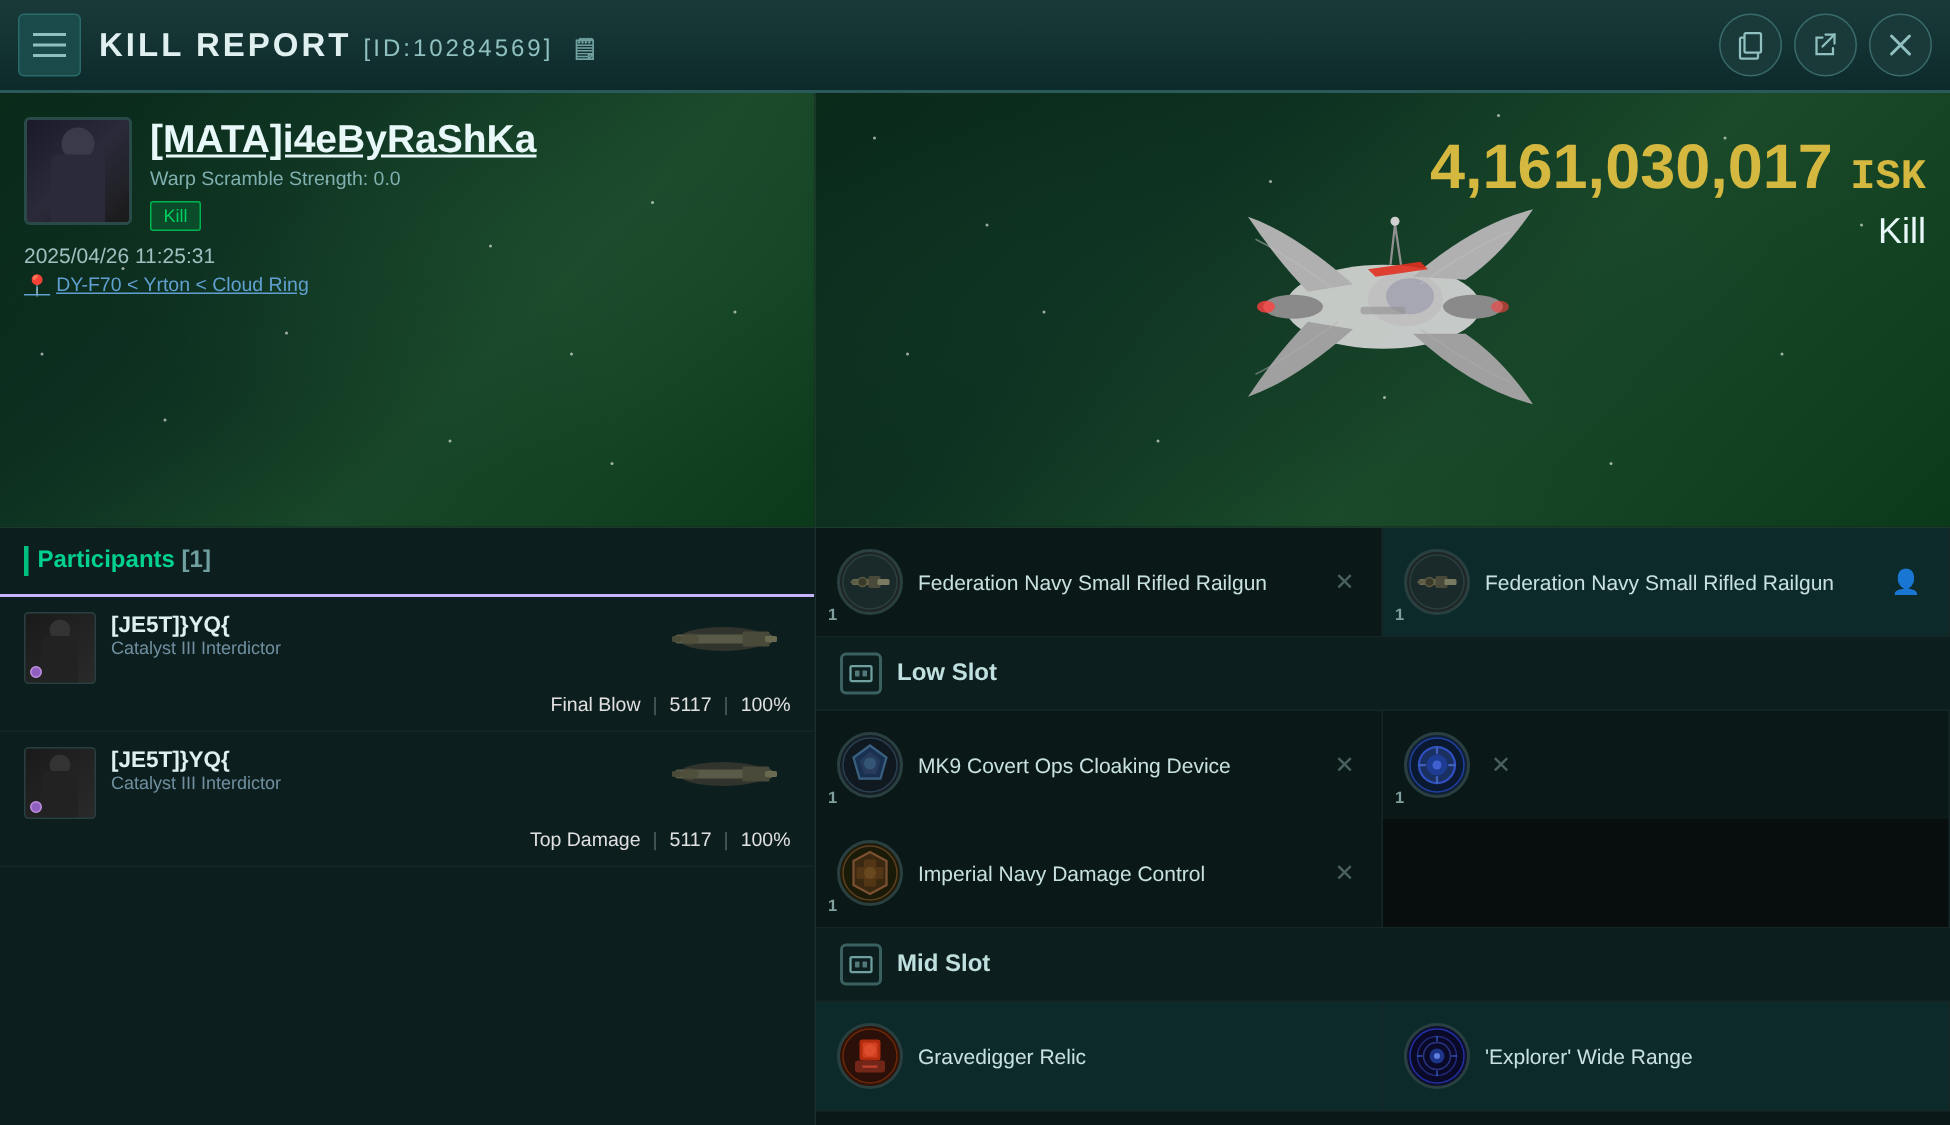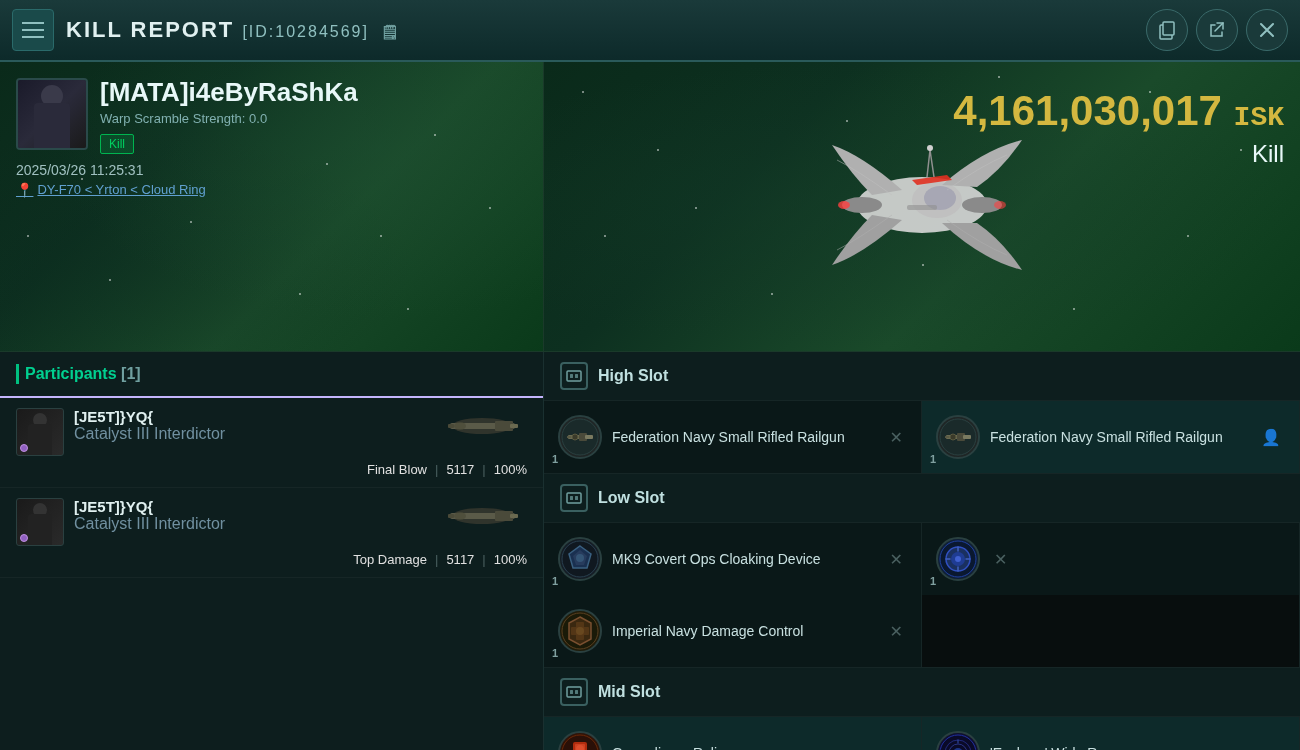--- a/index.html
+++ b/index.html
@@ -162,20 +162,21 @@
 
     .pilot-info {
       flex: 1;
     }
 
     .pilot-name {
       color: #e8f8f8;
       font-size: 26px;
       font-weight: bold;
       line-height: 1.1;
+      text-decoration: underline;
     }
 
     .pilot-sub {
       color: #80b0b0;
       font-size: 13px;
       margin-top: 4px;
     }
 
     .kill-badge {
       display: inline-block;
@@ -303,21 +304,21 @@
     }
 
     .participant-name {
       color: #e0f0f0;
       font-size: 15px;
       font-weight: bold;
     }
 
     .participant-ship {
       color: #7090a0;
-      font-size: 16px;
+      font-size: 12px;
     }
 
     .participant-ship-icon {
       width: 90px; height: 36px;
       display: flex;
       align-items: center;
       justify-content: center;
     }
 
     .participant-stats {
@@ -631,21 +632,21 @@
               <div class="pilot-silhouette"></div>
             </div>
           </div>
           <div class="pilot-info">
             <div class="pilot-name">[MATA]i4eByRaShKa</div>
             <div class="pilot-sub">Warp Scramble Strength: 0.0</div>
             <div class="kill-badge">Kill</div>
           </div>
         </div>
         <div class="hero-meta">
-          <div class="hero-date">2025/03/26 11:25:31</div>
+          <div class="hero-date">2025/04/26 11:25:31</div>
           <div class="hero-location">
             <span class="location-pin">📍</span>
             <span>DY-F70 &lt; Yrton &lt; Cloud Ring</span>
           </div>
         </div>
       </div>
     </div>
 
     <div class="participants-section">
       <div class="participants-header">
@@ -777,30 +778,20 @@
           <span>4,161,030,017</span>
           <span class="isk-label">ISK</span>
         </div>
         <div class="kill-result">Kill</div>
       </div>
     </div>
 
     <div class="slots-panel">
 
       <div class="slot-section">
-        <div class="slot-header">
-          <div class="slot-header-icon">
-            <svg width="16" height="16" viewBox="0 0 16 16" fill="none">
-              <rect x="1" y="3" width="14" height="10" rx="1" stroke="#70a0a0" stroke-width="1.5"></rect>
-              <rect x="4" y="6" width="3" height="4" rx="0.5" fill="#70a0a0" opacity="0.7"></rect>
-              <rect x="9" y="6" width="3" height="4" rx="0.5" fill="#70a0a0" opacity="0.7"></rect>
-            </svg>
-          </div>
-          <span class="slot-header-title">High Slot</span>
-        </div>
         <div class="slot-items-row">
 
           <div class="slot-item">
             <span class="slot-item-qty">1</span>
             <div class="slot-item-icon railgun-icon">
               <svg width="38" height="38" viewBox="0 0 38 38" fill="none">
                 <circle cx="19" cy="19" r="18" fill="#1a2a2a" stroke="#2a4040" stroke-width="1"></circle>
                 <rect x="7" y="17" width="24" height="4" rx="1" fill="#6a6a50"></rect>
                 <rect x="18" y="15" width="8" height="8" rx="1" fill="#4a4a3a"></rect>
                 <rect x="24" y="17" width="8" height="4" rx="1" fill="#7a7a60"></rect>

